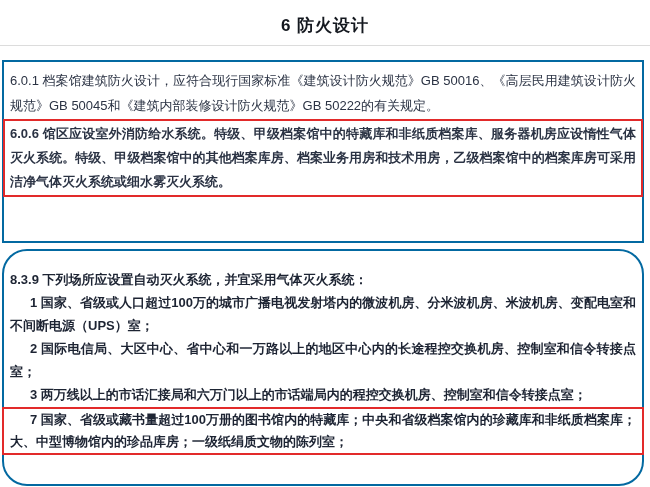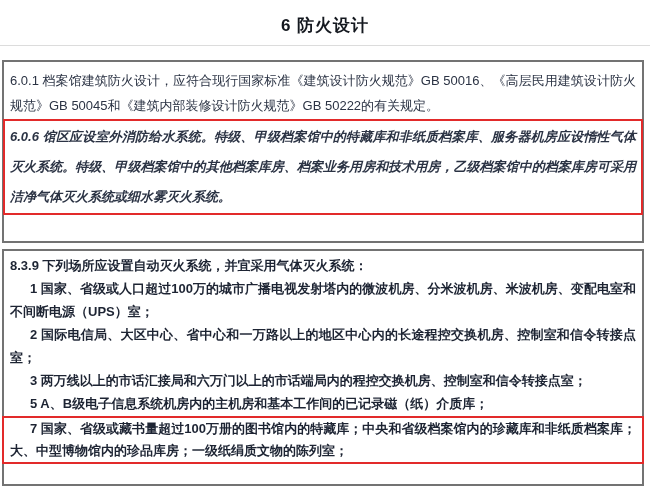--- a/index.html
+++ b/index.html
@@ -25,43 +25,43 @@
     position: absolute;
     top: 45px; left: 0;
     width: 650px; height: 1px;
     background: #dcdcdc;
   }
 
   .green-box {
     position: absolute;
     left: 2px;
     width: 642px;
-    border: 2px solid #737373;
+    border: 2px solid #0369a1;
     background: #ffffff;
   }
   .green-box-1 { top: 60px; height: 183px; padding: 6px 6px 0 6px; }
-  .green-box-2 { top: 249px; height: 237px; padding: 3px 6px 0 6px; }
+  .green-box-2 { top: 249px; height: 237px; padding: 17px 6px 0 6px; border-radius: 25px; }
 
   .clause {
     font-size: 13px;
     line-height: 25px;
     color: #2b3344;
     text-align: justify;
   }
   .clause.bold { font-weight: 700; color: #222a38; }
 
   .red-box {
     border: 2px solid #e22a2a;
     background: #ffffff;
   }
   .red-box-1 {
     margin: 1px -7px 0 -7px;   
     padding: 1px 5px;
   }
-  .red-box-1 .clause { line-height: 30px; font-weight: 700; font-style: italic; }
+  .red-box-1 .clause { line-height: 24px; font-weight: 700; }
 
   .heading-839 {
     font-size: 13px;
     font-weight: 700;
     color: #1d2433;
     line-height: 23px;
   }
   .item {
     font-size: 13px;
     font-weight: 700;
@@ -91,21 +91,20 @@
       <p class="clause">6.0.6 馆区应设室外消防给水系统。特级、甲级档案馆中的特藏库和非纸质档案库、服务器机房应设惰性气体灭火系统。特级、甲级档案馆中的其他档案库房、档案业务用房和技术用房，乙级档案馆中的档案库房可采用洁净气体灭火系统或细水雾灭火系统。</p>
     </div>
   </div>
 
   <div class="green-box green-box-2">
     <p class="heading-839">8.3.9 下列场所应设置自动灭火系统，并宜采用气体灭火系统：</p>
 
     <p class="item">1 国家、省级或人口超过100万的城市广播电视发射塔内的微波机房、分米波机房、米波机房、变配电室和不间断电源（UPS）室；</p>
     <p class="item">2 国际电信局、大区中心、省中心和一万路以上的地区中心内的长途程控交换机房、控制室和信令转接点室；</p>
     <p class="item">3 两万线以上的市话汇接局和六万门以上的市话端局内的程控交换机房、控制室和信令转接点室；</p>
-    <p class="item">5 A、B级电子信息系统机房内的主机房和基本工作间的已记录磁（纸）介质库；</p>
 
     <div class="red-box red-box-2">
       <p class="item">7 国家、省级或藏书量超过100万册的图书馆内的特藏库；中央和省级档案馆内的珍藏库和非纸质档案库；大、中型博物馆内的珍品库房；一级纸绢质文物的陈列室；</p>
     </div>
 
   </div>
 
 </div>
 
 </body></html>

